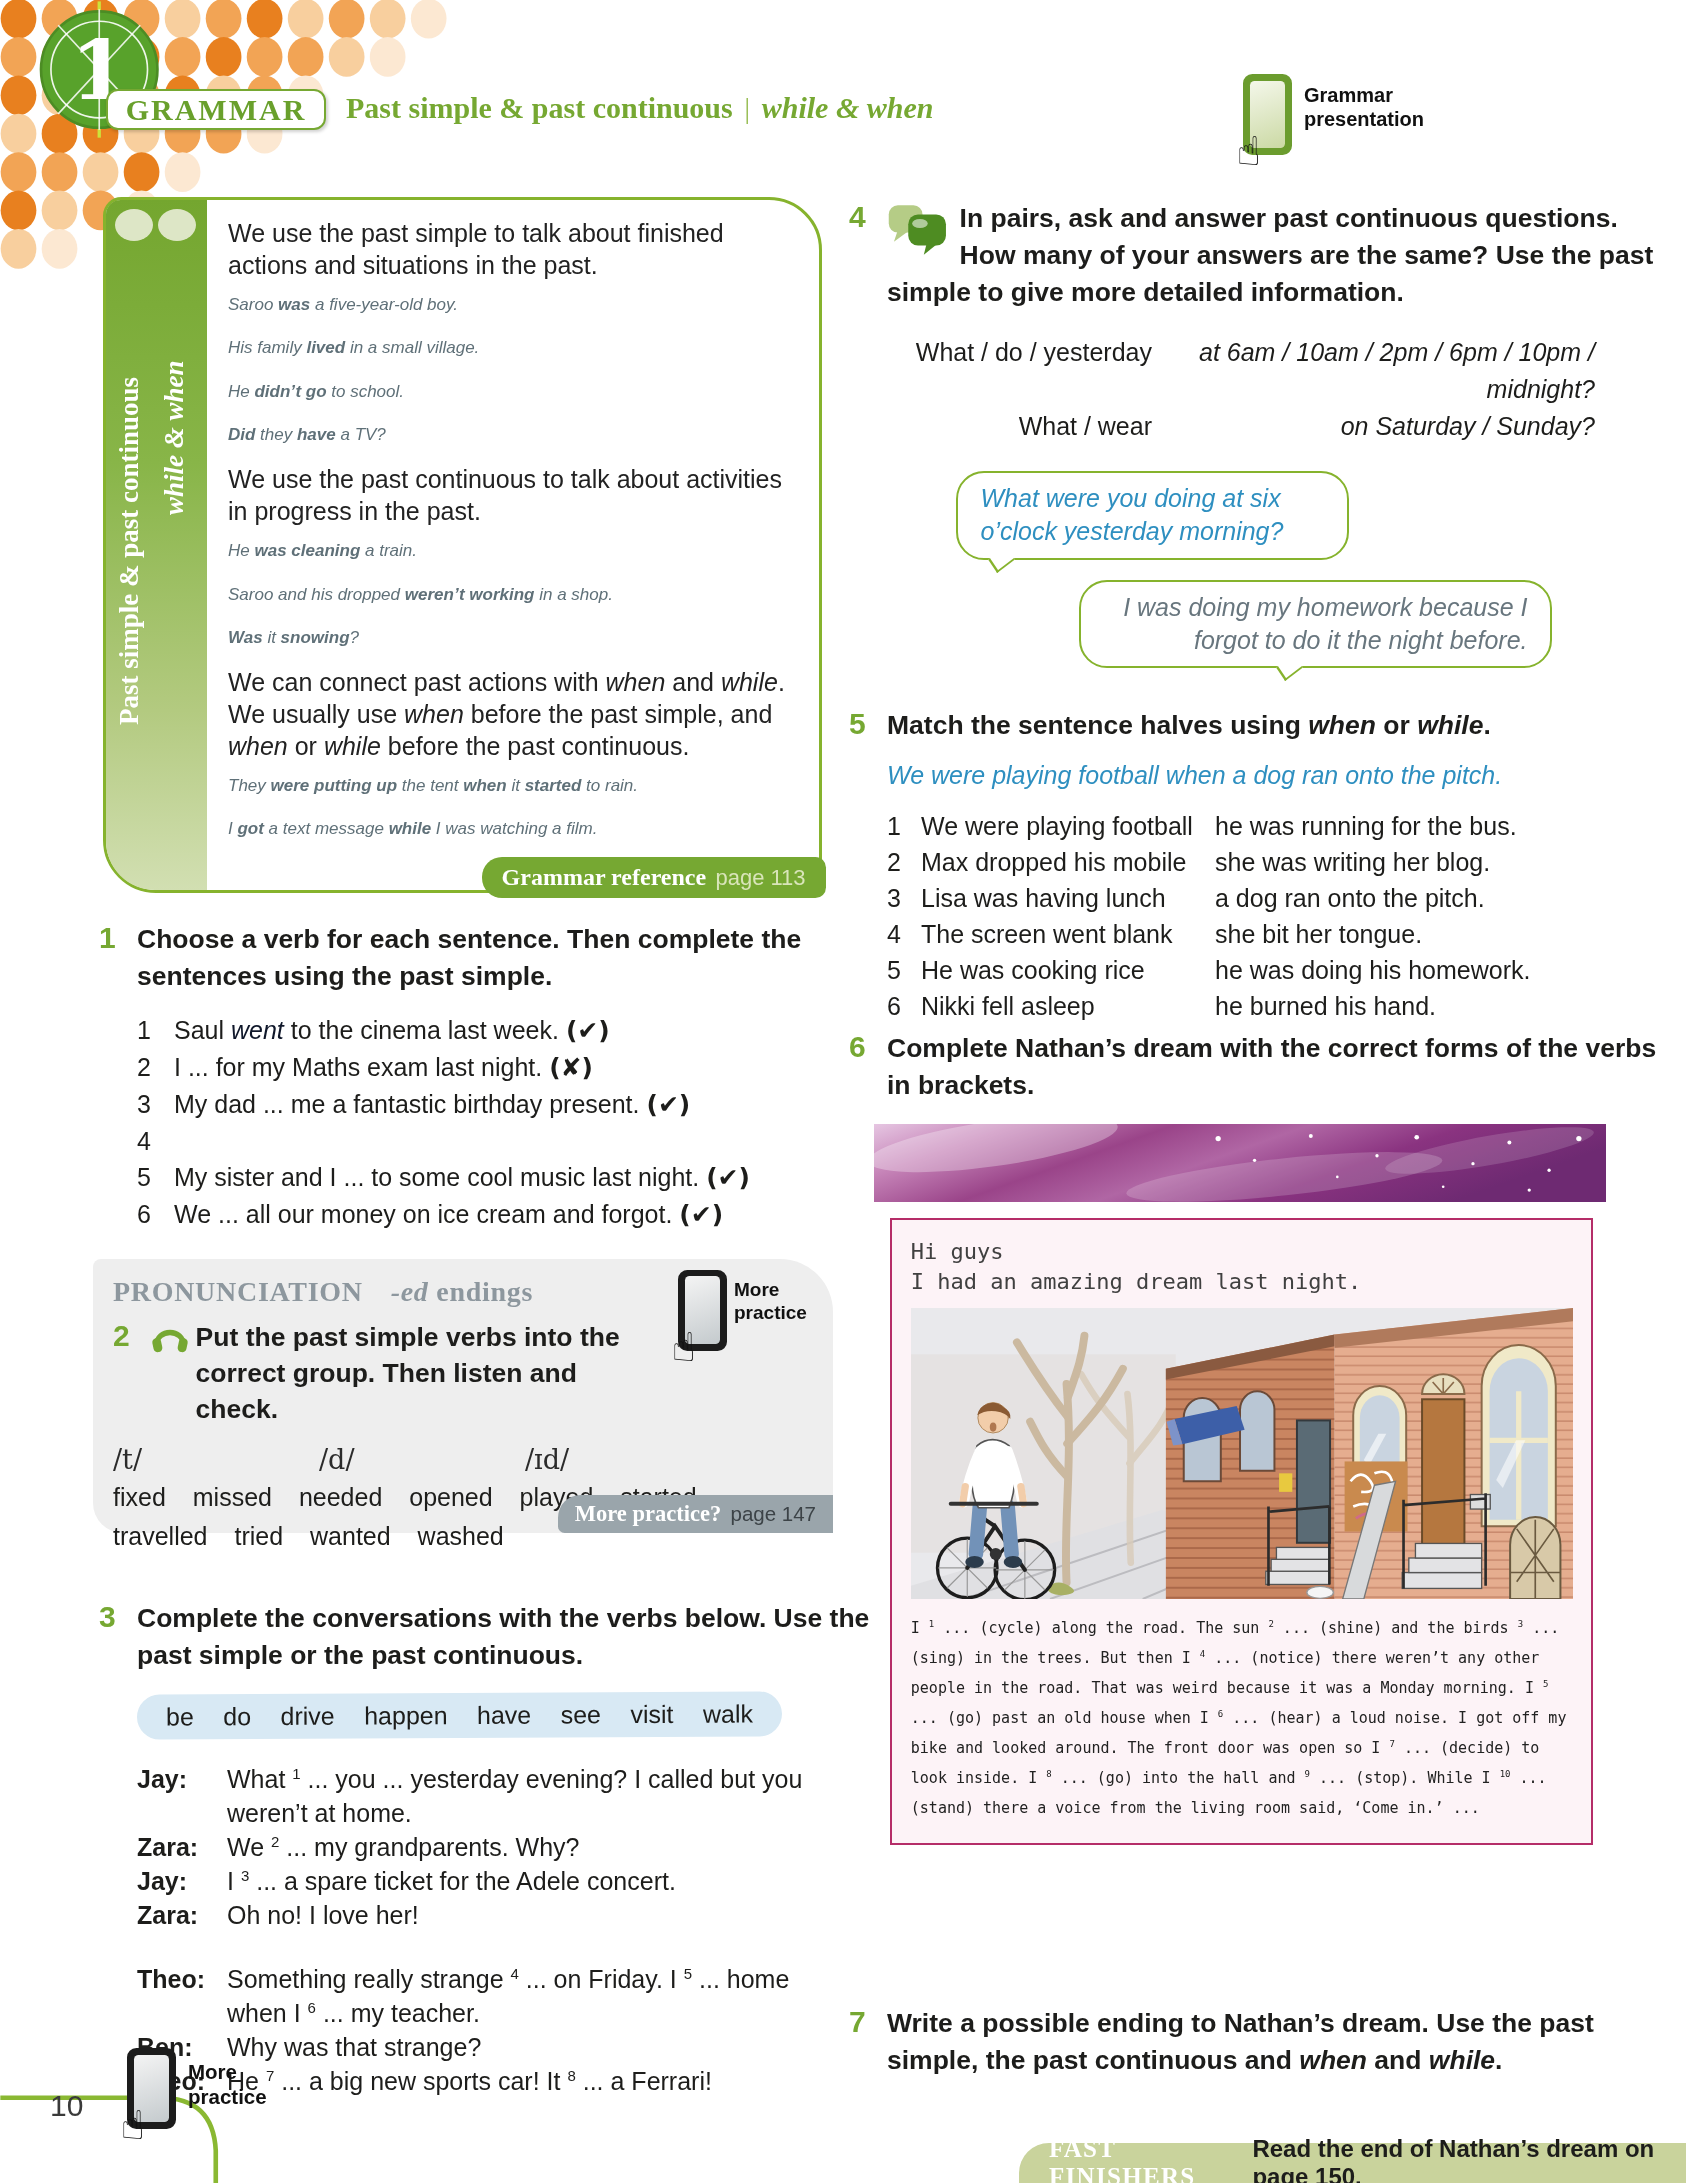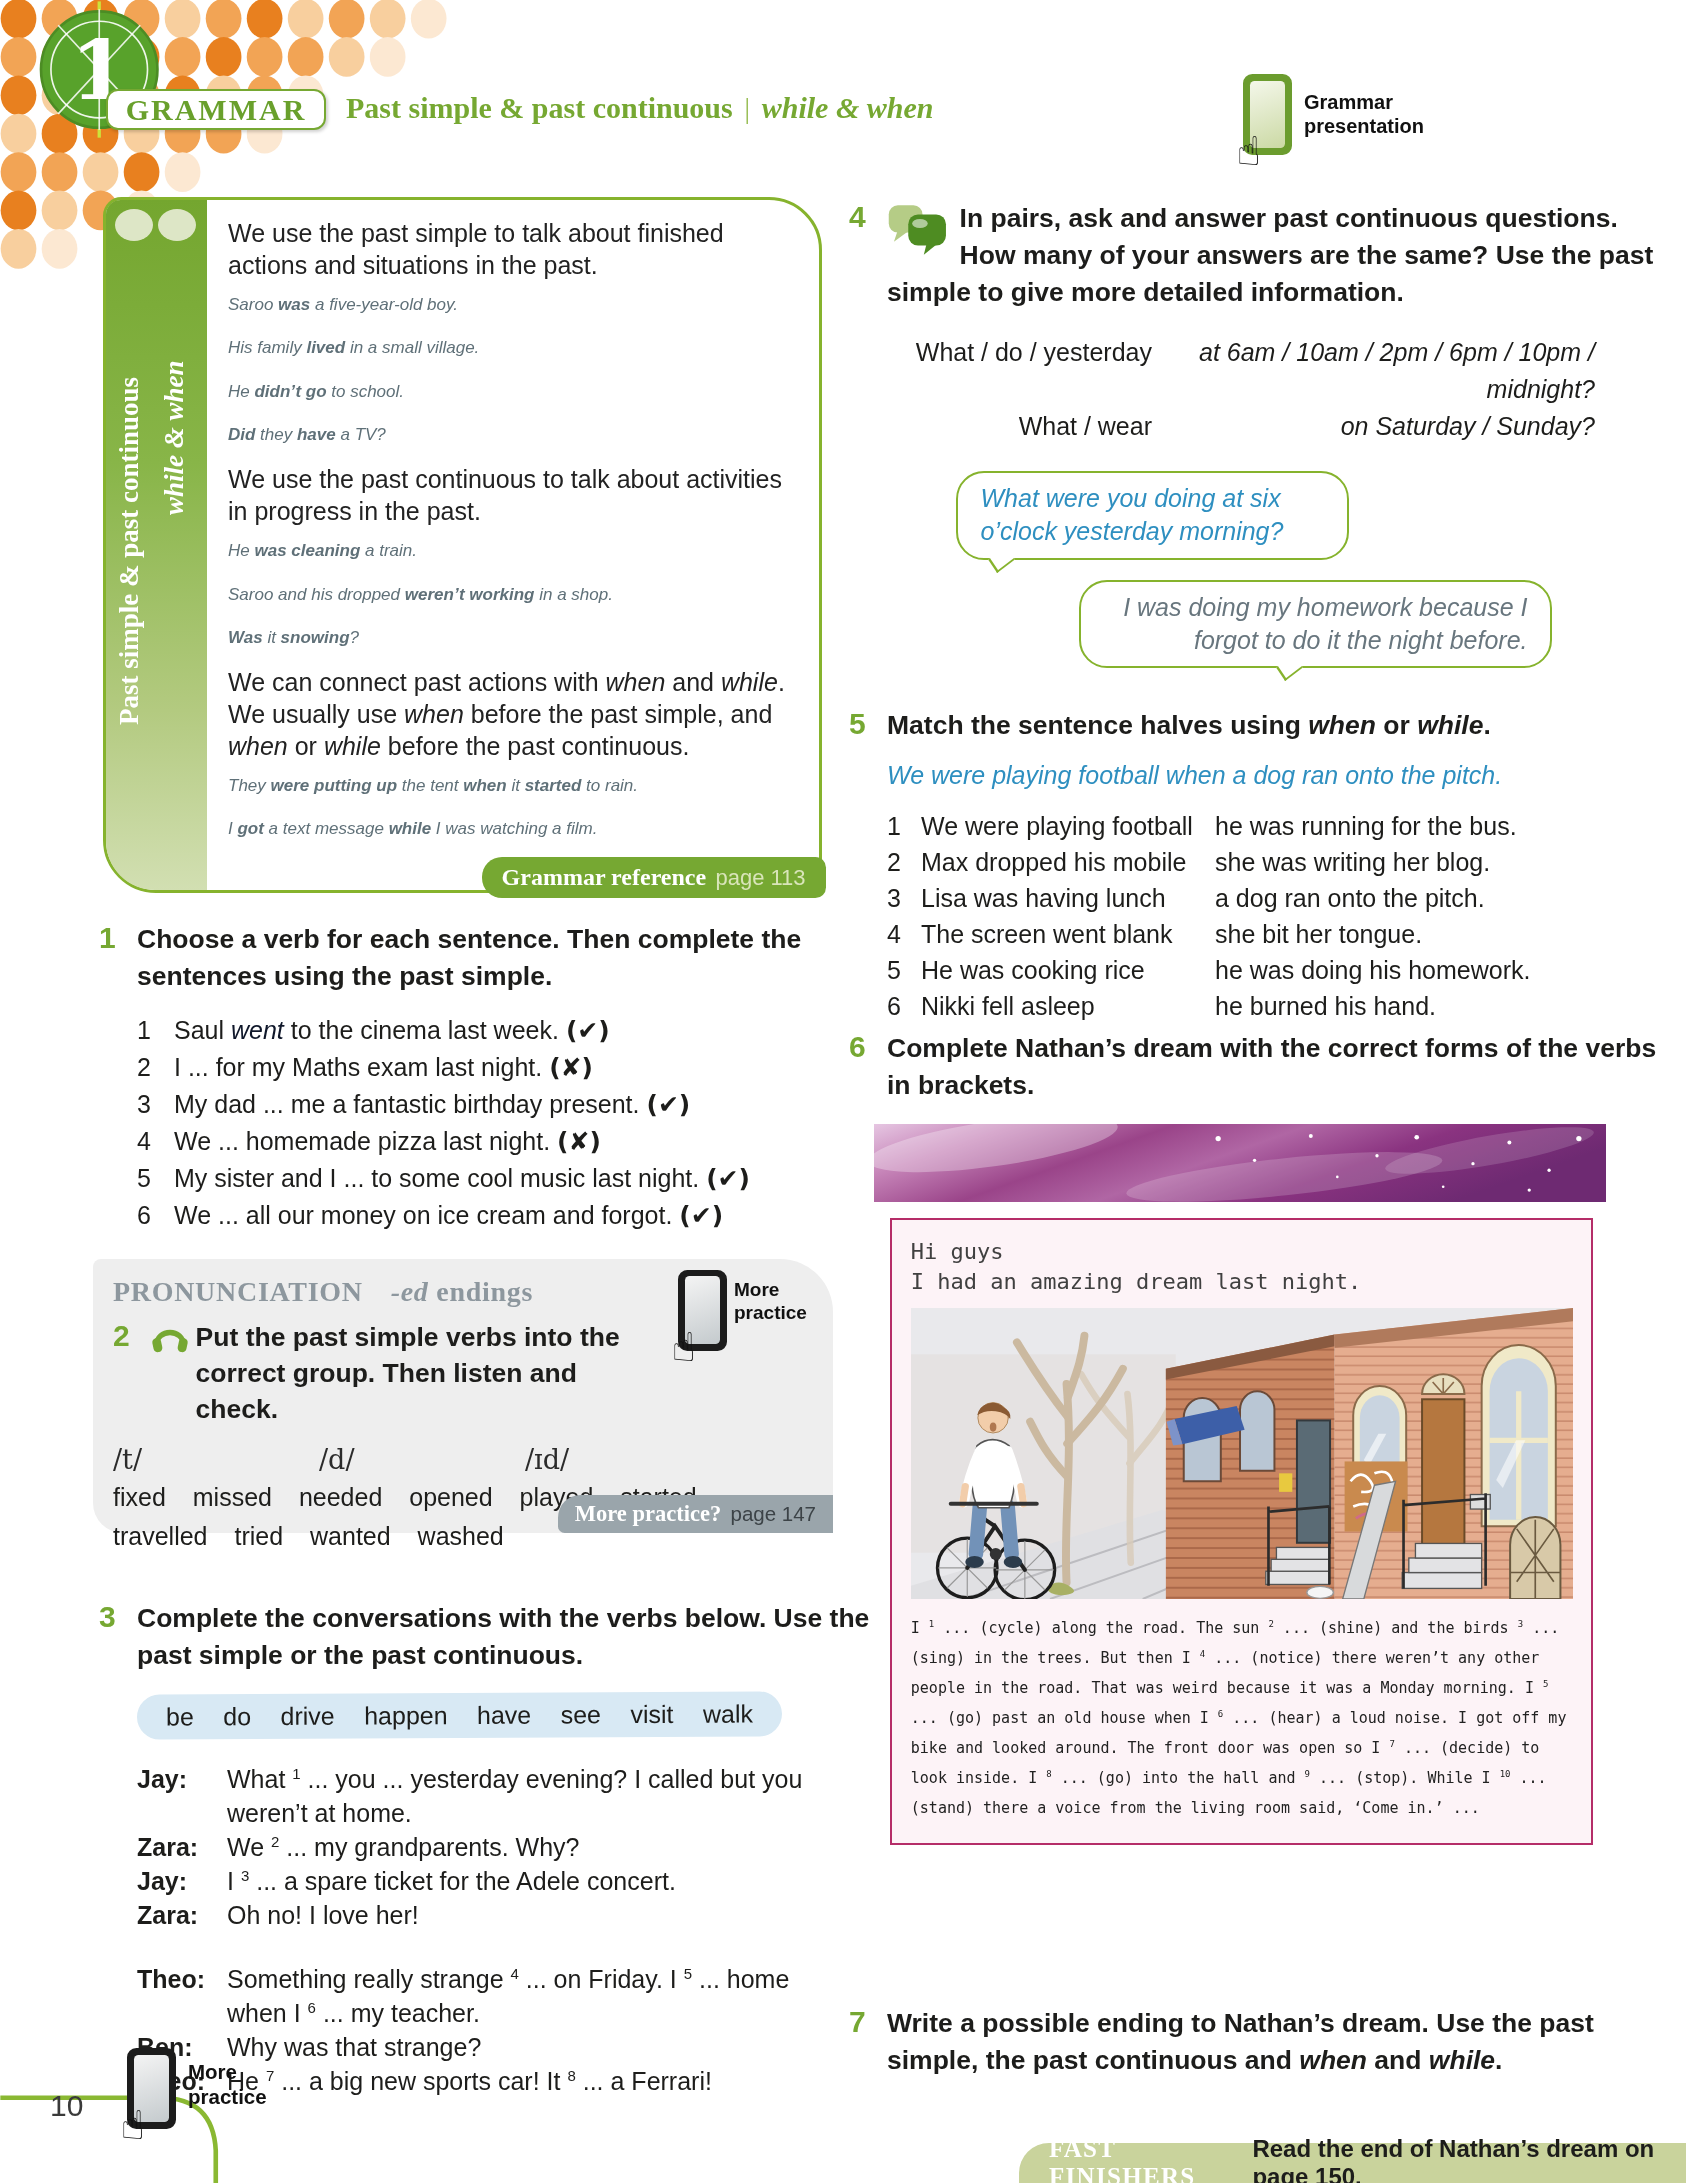--- a/index.html
+++ b/index.html
@@ -26,21 +26,21 @@
   .tablet{position:relative;width:41px;height:73px;border-radius:9.3px;}
   .tablet .screen{position:absolute;inset:2.6px;border-radius:4.6px;}
   .tablet .hand{position:absolute;left:-10.6px;bottom:-20px;font-size:40px;line-height:1;
         font-family:"DejaVu Sans",sans-serif;color:#111;}
   .tablet.green{border:4px solid #6b9c2e;background:#6b9c2e;}
   .tablet.green .screen{background:linear-gradient(160deg,#f4f7ea,#cbd9a4);}
   .tablet.dark{border:4px solid #1c1c1c;background:#1c1c1c;}
   .tablet.dark .screen{background:linear-gradient(160deg,#f4f4f4,#c4cacd);}
   .gp-widget{position:absolute;left:1243px;top:74px;}
   .gp-widget .tablet{position:absolute;left:0;top:0;}
-  .gp-widget .lbl{position:absolute;left:61px;top:16px;width:126px;font-weight:bold;font-size:20px;line-height:24px;color:#111;}
+  .gp-widget .lbl{position:absolute;left:61px;top:9px;width:126px;font-weight:bold;font-size:20px;line-height:24px;color:#111;}
   
   .gbox{position:absolute;left:103px;top:197px;width:719px;height:696px;background:#fff;
         border:3.3px solid #86b32d;border-radius:18.5px 53px 16px 53px;box-sizing:border-box;}
   .gtab{position:absolute;left:0;top:0;bottom:0;width:101px;border-radius:14.6px 0 0 49px;
         background:linear-gradient(180deg,#74a62f 0%,#88b548 38%,#b3ca80 74%,#d2dfb2 100%);}
   .gtab .dot{position:absolute;width:38px;height:32px;border-radius:50%;background:#dde6c6;top:9.3px;}
   .gtab .d1{left:9.3px;} .gtab .d2{left:52px;}
   .tabtext{position:absolute;writing-mode:vertical-rl;transform:rotate(180deg);white-space:nowrap;
         font-family:"Liberation Serif",serif;font-weight:bold;color:#fff;font-size:27px;text-align:center;}
   .tabtext.t1{left:8px;top:53px;height:596px;}
@@ -254,21 +254,20 @@
       <div class="item">
           <span class="n">2</span>
           <span><span><span>I ... for my Maths exam last night. </span></span><span class="mark">(✘)</span></span>
         </div>
       <div class="item">
           <span class="n">3</span>
           <span><span><span>My dad ... me a fantastic birthday present. </span></span><span class="mark">(✔)</span></span>
         </div>
       <div class="item">
           <span class="n">4</span>
-          <span><span><span>We ... homemade pizza last night. </span></span><span class="mark">(✘)</span></span>
         </div>
       <div class="item">
           <span class="n">5</span>
           <span><span><span>My sister and I ... to some cool music last night. </span></span><span class="mark">(✔)</span></span>
         </div>
       <div class="item">
           <span class="n">6</span>
           <span><span><span>We ... all our money on ice cream and forgot. </span></span><span class="mark">(✔)</span></span>
         </div>
     </div>

